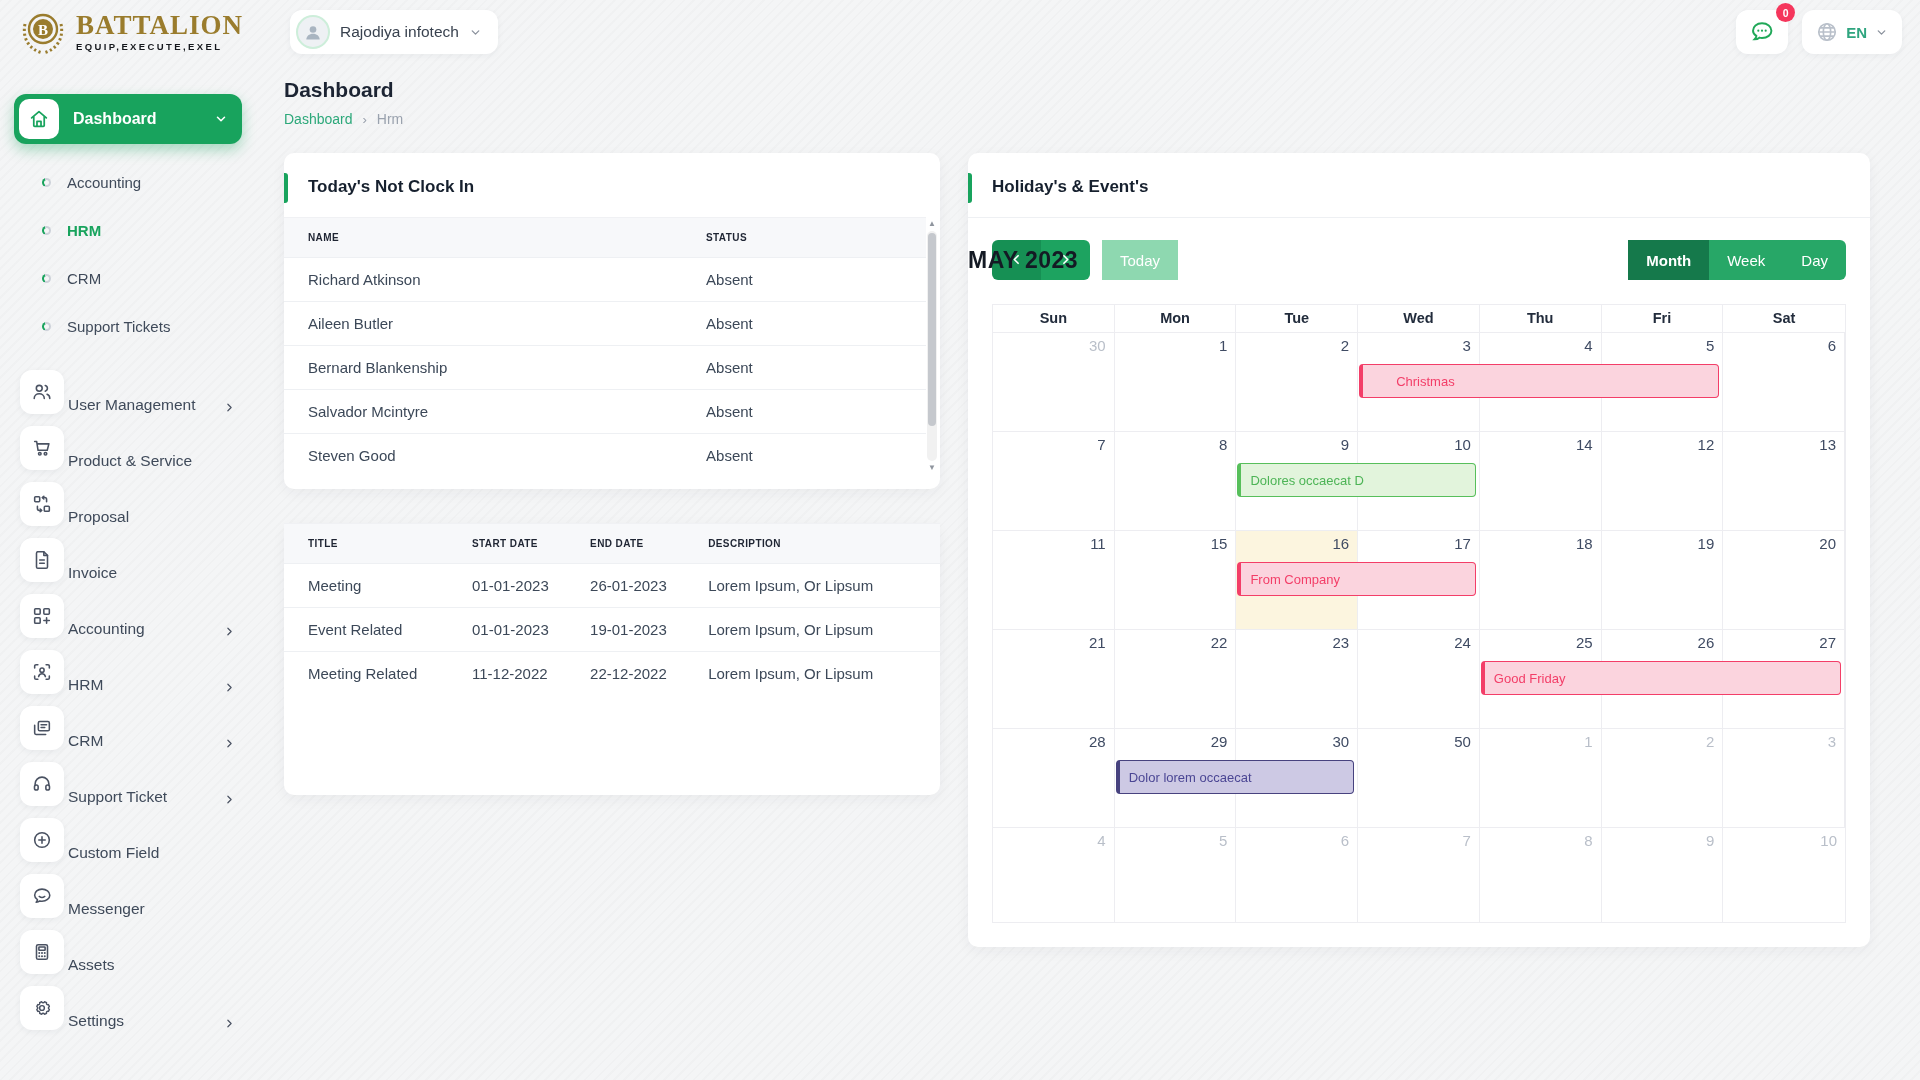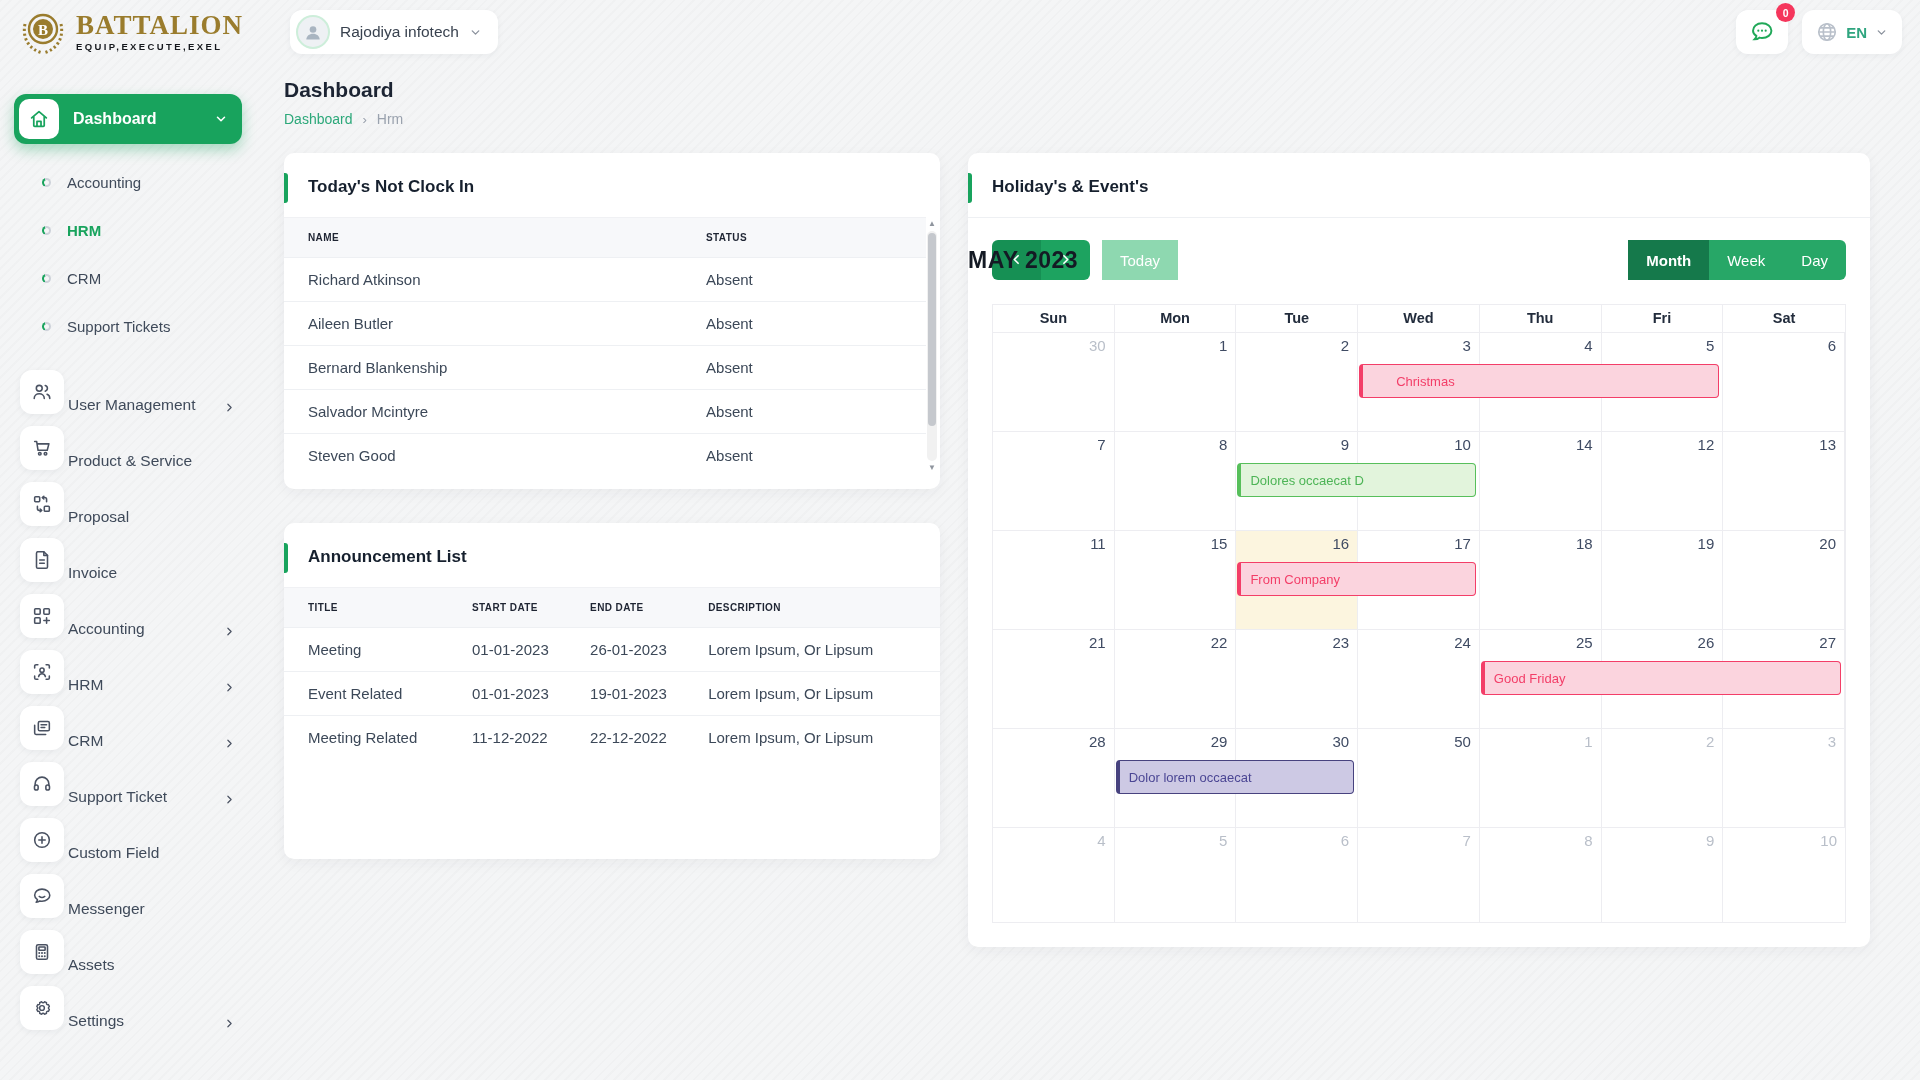--- a/index.html
+++ b/index.html
@@ -369,24 +369,20 @@
               <span class="sb-track">
                   <span class="sb-thumb"></span>
                 </span>
               <span class="sb-arrow">▼</span>
             </div>
           </div>
           <div class="card-pad-bottom"></div>
         </div>
 
         <div class="card" style="margin-top:34px">
-          <div class="card-header">
-            <span class="accent"></span>
-            <span class="card-title">Announcement List</span>
-          </div>
           <table class="data">
             <thead>
                 <tr>
               <th style="width:25%">TITLE</th>
               <th style="width:18%">START DATE</th>
               <th style="width:18%">END DATE</th>
               <th>DESCRIPTION</th>
             </tr>
               </thead>
             <tbody>

